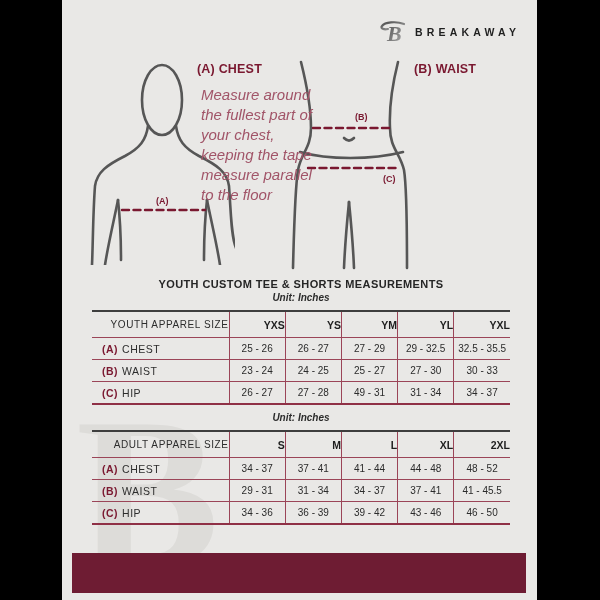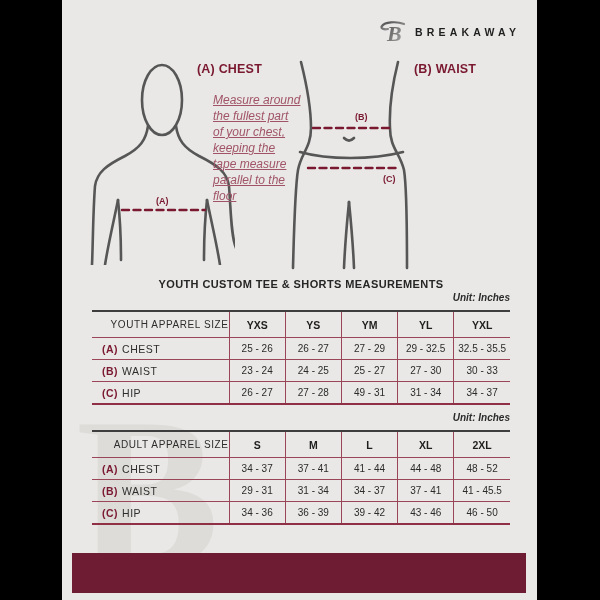--- a/index.html
+++ b/index.html
@@ -25,36 +25,36 @@
   .fig path,.fig ellipse{fill:none;stroke:#565656;stroke-width:2.6;stroke-linecap:round;}
   .fig .dash{stroke:#7a1830;stroke-width:2.4;stroke-dasharray:7 4.5;}
   .fig text{font-family:"Liberation Sans",sans-serif;font-size:9px;font-weight:bold;fill:#7a1830;}
 
   
   .guide{position:absolute;z-index:1;}
   .guide-a{left:135px;top:62px;width:120px;}
   .guide-b{left:352px;top:62px;width:118px;}
   .guide-c{left:352px;top:166px;width:122px;}
   .guide h3{margin:0 0 9px 0;font-size:12.5px;font-weight:bold;color:#7a1830;letter-spacing:.2px;}
-  .guide p{margin:16px;font-size:12px;font-style:italic;font-weight:500;color:#a15468;
-           line-height:1.34;white-space:pre-line;text-decoration:underline;}
+  .guide p{margin:4px;font-size:15px;font-style:italic;font-weight:500;color:#a15468;
+           line-height:1.34;white-space:pre-line;}
 
   
   .size-section{position:absolute;left:30px;width:418px;z-index:1;}
   .sec-youth{top:278px;}
   .sec-adult{top:410px;}
   .size-section h2{margin:0;font-size:11px;font-weight:bold;color:#262626;text-align:center;letter-spacing:.4px;}
   .size-section .unit{margin-top:2px;font-size:10px;font-style:italic;font-weight:bold;
-                      color:#2b2b2b;text-align:right;}
+                      color:#2b2b2b;text-align:center;}
   table{width:100%;margin-top:7px;border-collapse:collapse;table-layout:fixed;}
   table{border-top:2.5px solid #3e3e3e;border-bottom:2px solid #8f3046;}
   col.c-label{width:32.8%;}
   col.c-size{width:13.44%;}
   th,td{padding:0;background:transparent;}
-  th{height:25px;font-size:10.5px;font-weight:bold;color:#1e1e1e;text-align:center;}
+  th{height:25px;font-size:10.5px;font-weight:bold;color:#1e1e1e;text-align:right;}
   th.lbl{font-weight:normal;font-size:10px;letter-spacing:.6px;color:#2d2d2d;text-align:right;padding-left:10px;}
   td{height:21px;font-size:10px;color:#2b2b2b;text-align:center;}
   td.lbl{text-align:left;padding-left:10px;font-size:10.5px;letter-spacing:.5px;}
   td.lbl .key{font-weight:bold;color:#7a1830;}
   td.lbl .nm{color:#2d2d2d;margin-left:4px;}
   tbody tr td{border-top:1px solid #9b4558;}
   th + th, td + td{border-left:1px solid #9b4558;}
 
   .footer-bar{position:absolute;left:10px;top:553px;width:454px;height:40px;background:#6e1c33;z-index:1;}
 </style>

